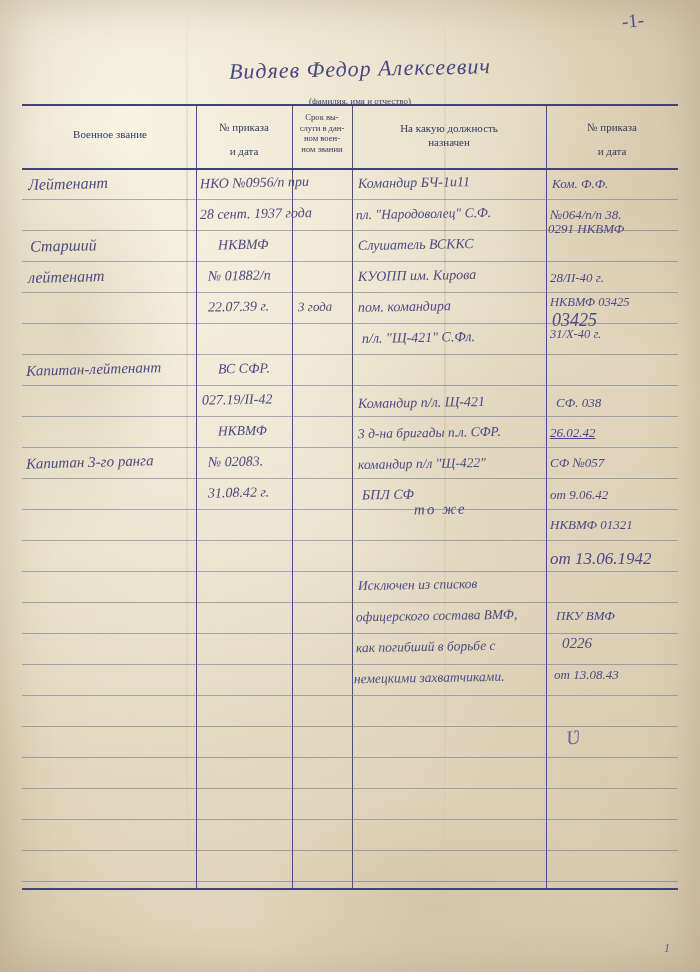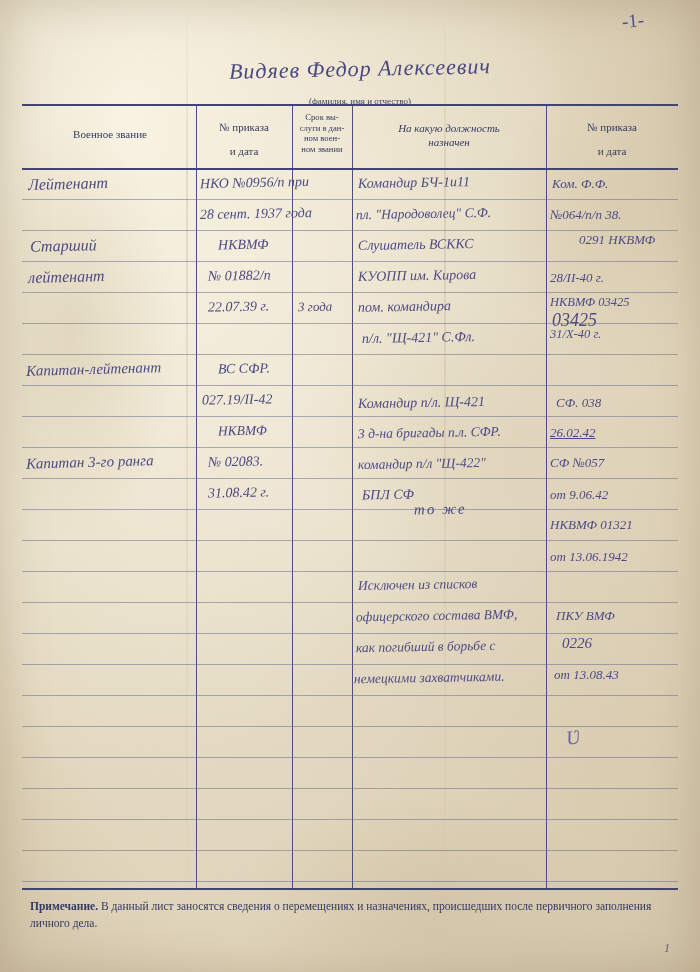--- a/index.html
+++ b/index.html
@@ -138,21 +138,21 @@
     <div class="hdr-cell" style="left:176px;width:92px;top:15px;">
       <div>№ приказа</div>
       <div style="margin-top:10px">и дата</div>
     </div>
     <div class="hdr-cell" style="left:272px;width:56px;top:6px;font-size:8.6px;">
       <div>Срок вы-</div>
       <div>слуги в дан-</div>
       <div>ном воен-</div>
       <div>ном звании</div>
     </div>
-    <div class="hdr-cell" style="left:332px;width:190px;top:16px;font-style:italic;">
+    <div class="hdr-cell" style="left:332px;width:190px;top:16px;">
       <div>На какую должность</div>
       <div>назначен</div>
     </div>
     <div class="hdr-cell" style="left:526px;width:128px;top:15px;">
       <div>№ приказа</div>
       <div style="margin-top:10px">и дата</div>
     </div>
 
     <div class="hline" style="top:93px;"></div>
     <div class="hline" style="top:124px;"></div>
@@ -183,21 +183,21 @@
     <div class="hw" style="left:336px;top:70px;font-size:14px;transform:rotate(-1deg);">Командир БЧ-1и11</div>
     <div class="hw" style="left:530px;top:71px;font-size:13px;">Ком. Ф.Ф.</div>
 
     <div class="hw" style="left:178px;top:101px;font-size:14px;transform:rotate(-1deg);">28 сент. 1937 года</div>
     <div class="hw" style="left:334px;top:101px;font-size:13.5px;transform:rotate(-1deg);">пл. "Народоволец" С.Ф.</div>
     <div class="hw" style="left:528px;top:102px;font-size:13px;">№064/п/п 38.</div>
 
     <div class="hw" style="left:8px;top:132px;font-size:16px;transform:rotate(-1.4deg);">Старший</div>
     <div class="hw" style="left:196px;top:132px;font-size:14px;transform:rotate(-1deg);">НКВМФ</div>
     <div class="hw" style="left:336px;top:132px;font-size:14px;transform:rotate(-1deg);">Слушатель ВСККС</div>
-    <div class="hw" style="left:526px;top:127px;font-size:13px;padding-left:31px;">0291 НКВМФ</div>
+    <div class="hw" style="left:526px;top:116px;font-size:13px;">0291 НКВМФ</div>
 
     <div class="hw" style="left:6px;top:163px;font-size:16px;transform:rotate(-1.4deg);">лейтенант</div>
     <div class="hw" style="left:186px;top:163px;font-size:14px;transform:rotate(-1deg);">№ 01882/п</div>
     <div class="hw" style="left:336px;top:163px;font-size:14px;transform:rotate(-1deg);">КУОПП им. Кирова</div>
     <div class="hw" style="left:528px;top:165px;font-size:13px;">28/II-40 г.</div>
 
     <div class="hw" style="left:186px;top:194px;font-size:14px;transform:rotate(-1deg);">22.07.39 г.</div>
     <div class="hw" style="left:276px;top:194px;font-size:13px;transform:rotate(-1deg);">3 года</div>
     <div class="hw" style="left:336px;top:194px;font-size:14px;transform:rotate(-1deg);">пом. командира</div>
     <div class="hw" style="left:528px;top:190px;font-size:12.5px;">НКВМФ 03425</div>
@@ -222,38 +222,34 @@
     <div class="hw" style="left:336px;top:351px;font-size:13.5px;transform:rotate(-1deg);">командир п/л "Щ-422"</div>
     <div class="hw" style="left:528px;top:350px;font-size:13px;">СФ №057</div>
 
     <div class="hw" style="left:186px;top:380px;font-size:14px;transform:rotate(-1deg);">31.08.42 г.</div>
     <div class="hw" style="left:340px;top:382px;font-size:14px;transform:rotate(-1deg);">БПЛ СФ</div>
     <div class="hw" style="left:528px;top:382px;font-size:13px;">от 9.06.42</div>
 
     <div class="hw" style="left:392px;top:396px;font-size:15px;transform:rotate(-1deg);letter-spacing:2px;">то же</div>
     <div class="hw" style="left:528px;top:412px;font-size:13px;">НКВМФ 01321</div>
 
-    <div class="hw" style="left:528px;top:444px;font-size:13px;">от 13.06.1942</div>
+    <div class="hw" style="left:528px;top:444px;font-size:17px;">от 13.06.1942</div>
 
     <div class="hw" style="left:336px;top:472px;font-size:13.5px;transform:rotate(-1deg);">Исключен из списков</div>
 
     <div class="hw" style="left:334px;top:503px;font-size:13.5px;transform:rotate(-1deg);">офицерского состава ВМФ,</div>
     <div class="hw" style="left:534px;top:503px;font-size:13px;">ПКУ ВМФ</div>
 
     <div class="hw" style="left:334px;top:534px;font-size:13.5px;transform:rotate(-1deg);">как погибший в борьбе с</div>
     <div class="hw" style="left:540px;top:530px;font-size:15px;">0226</div>
 
     <div class="hw" style="left:332px;top:565px;font-size:13.5px;transform:rotate(-1deg);">немецкими захватчиками.</div>
     <div class="hw" style="left:532px;top:562px;font-size:13px;">от 13.08.43</div>
 
     <div class="sig" style="left:544px;top:620px;transform:rotate(-8deg);">Ʋ</div>
 
   </div>
 
-  <div class="note">
-    <b>Примечание.</b>
-    <span>В данный лист заносятся сведения о перемещениях и назначениях, происшедших после первичного заполнения личного дела.</span>
-  </div>
 
   <div class="corner">1</div>
 </div>
 
 <div class="edge"></div>
 
 </body></html>

